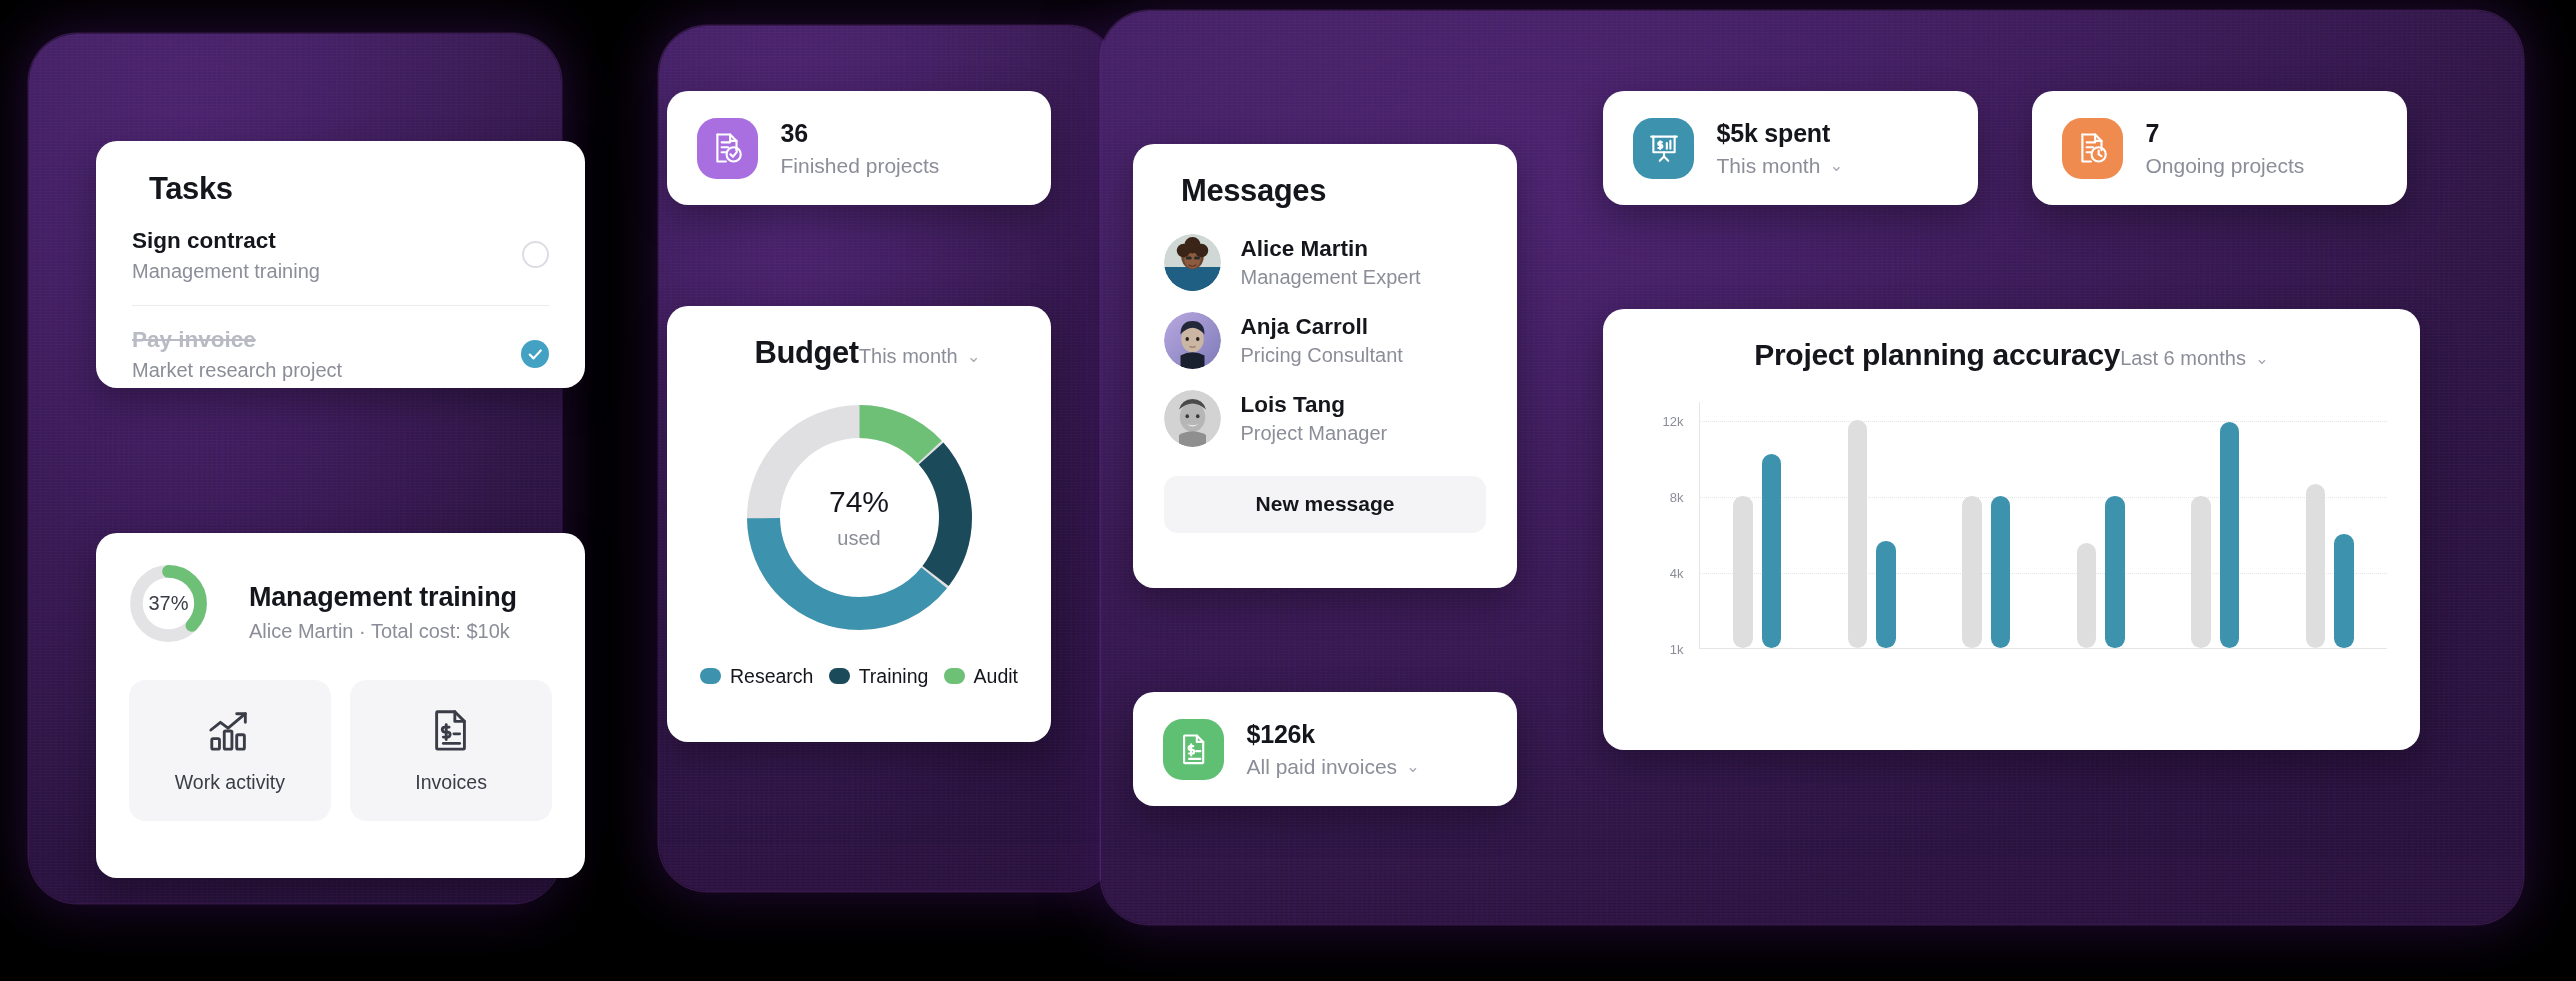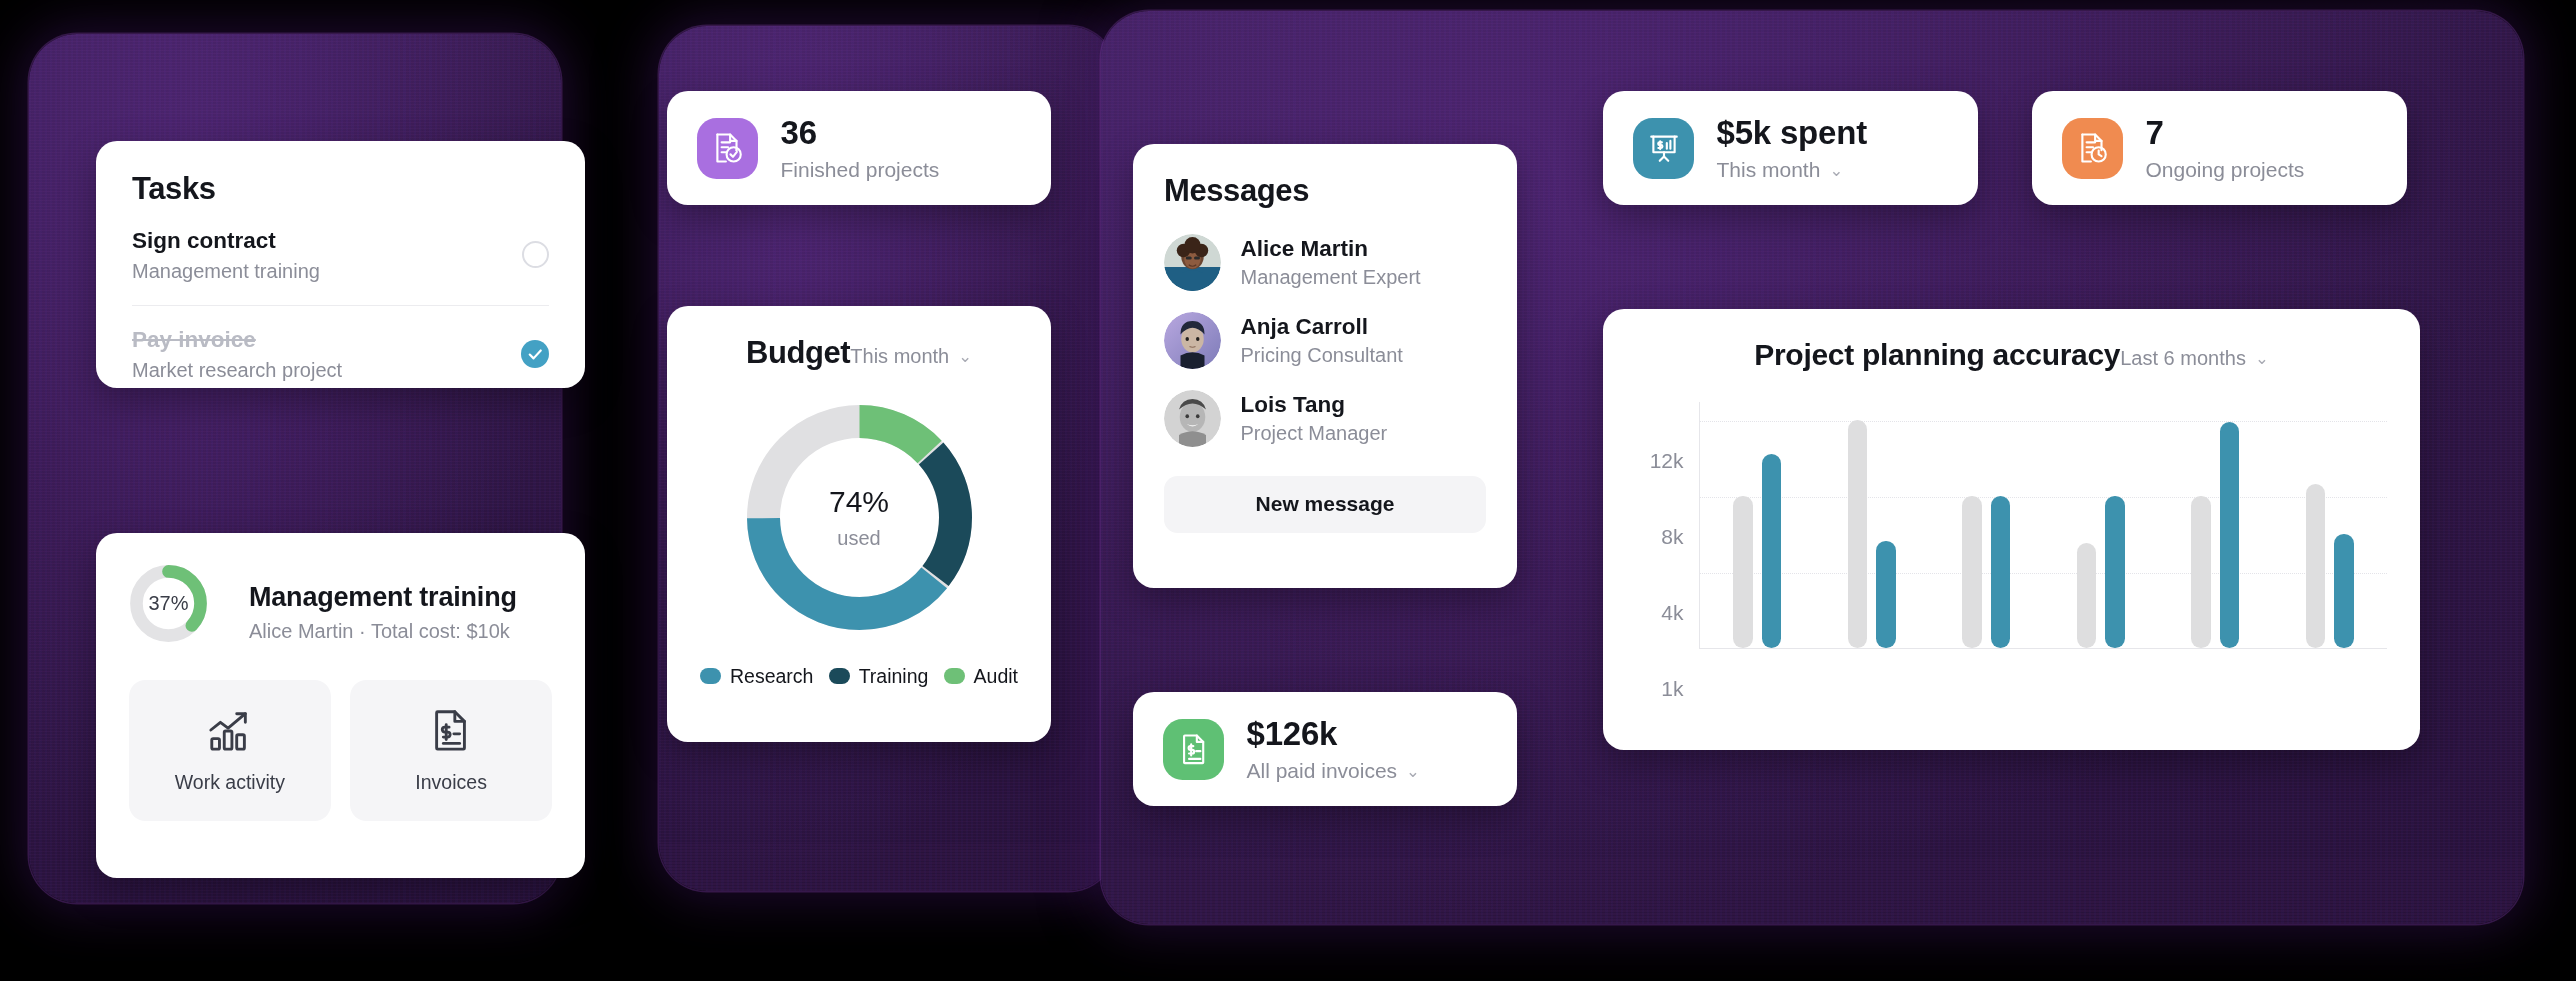--- a/index.html
+++ b/index.html
@@ -50,21 +50,21 @@
   
   .card {
     position: absolute;
     background: #ffffff;
     border-radius: 21px;
     box-shadow: 0 13.5px 36px rgba(0,0,0,0.30);
   }
 
   
   #tasks-card { left: 96px; top: 141px; width: 489px; height: 247px; padding: 30px 36px 0 36px; }
-  .card-title { font-size: 31px; font-weight: 700; color: #14161c; letter-spacing: -0.4px; }
+  .card-title { font-size: 31px; font-weight: 700; color: #14161c; letter-spacing: -0.4px; margin-left: 17px; }
   .task-row {
     display: flex; align-items: center; justify-content: space-between;
     padding: 19.5px 0 22.5px 0;
   }
   .task-row + .task-row { border-top: 1.5px solid #ececef; }
   .task-name { font-size: 22.5px; font-weight: 700; color: #14161c; line-height: 1.25; }
   .task-sub  { font-size: 20px; color: #8b8d98; margin-top: 5.2px; }
   .task-row.done .task-name { color: #b9bbc4; text-decoration: line-through; }
   .checkbox-empty {
     width: 27px; height: 27px; border-radius: 50%;
@@ -103,21 +103,21 @@
     position: absolute; background: #fff; border-radius: 21px;
     box-shadow: 0 13.5px 36px rgba(0,0,0,0.30);
     display: flex; align-items: center; gap: 22.5px;
     padding: 0 30px;
   }
   .stat-icon {
     width: 61px; height: 61px; border-radius: 19.5px; flex: none;
     display: flex; align-items: center; justify-content: center;
   }
   .stat-icon svg { width: 34px; height: 34px; }
-  .stat-value { font-size: 33px; font-weight: 700; color: #14161c; letter-spacing: -0.2px; }
+  .stat-value { font-size: 25px; font-weight: 700; color: #14161c; letter-spacing: -0.2px; }
   .stat-label { font-size: 21px; color: #8b8d98; margin-top: 6px; display: flex; align-items: center; gap: 9px; }
   .chev { font-size: 16.5px; color: #a9abb4; }
 
   #finished-card { left: 667px;  top: 91px; width: 384px; height: 114px; }
   #spent-card    { left: 1603px; top: 91px; width: 375px; height: 114px; }
   #ongoing-card  { left: 2032px; top: 91px; width: 375px; height: 114px; }
   #invoices-card { left: 1133px; top: 692px; width: 384px; height: 114px; }
 
   
   #budget-card { left: 667px; top: 306px; width: 384px; height: 436px; padding: 28.5px 30px; }
@@ -151,21 +151,21 @@
 
   
   #chart-card { left: 1603px; top: 309px; width: 817px; height: 441px; padding: 28.5px 33px; }
   .chart-title { font-size: 30px; font-weight: 700; color: #14161c; letter-spacing: -0.3px; }
   .plot { position: relative; margin-top: 30px; height: 277px; }
   .y-labels {
     position: absolute; left: 0; top: 0; width: 55px; height: 247px;
   }
   .y-tick {
     position: absolute; right: 7.5px; transform: translateY(-50%);
-    font-size: 21px; color: #8b8d98; white-space: nowrap; margin-top: 40px;
+    font-size: 13px; color: #8b8d98; white-space: nowrap;
   }
   .plot-area {
     position: absolute; left: 63px; right: 0; top: 0; height: 247px;
     border-left: 1.5px solid #e6e6ea;
     border-bottom: 1.5px solid #e6e6ea;
   }
   .gridline {
     position: absolute; left: 0; right: 0; height: 0;
     border-top: 1.5px dotted #e4e4e9;
   }

